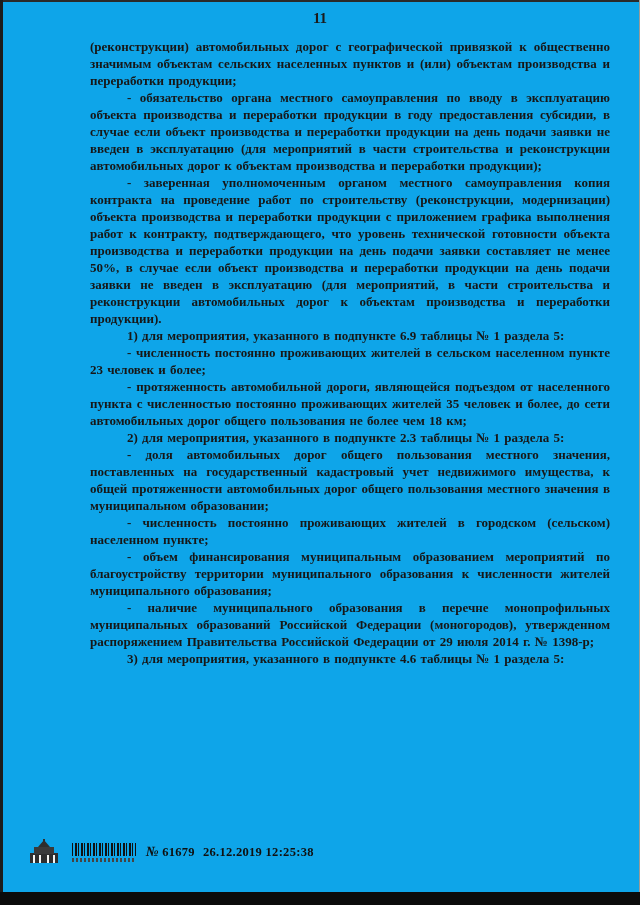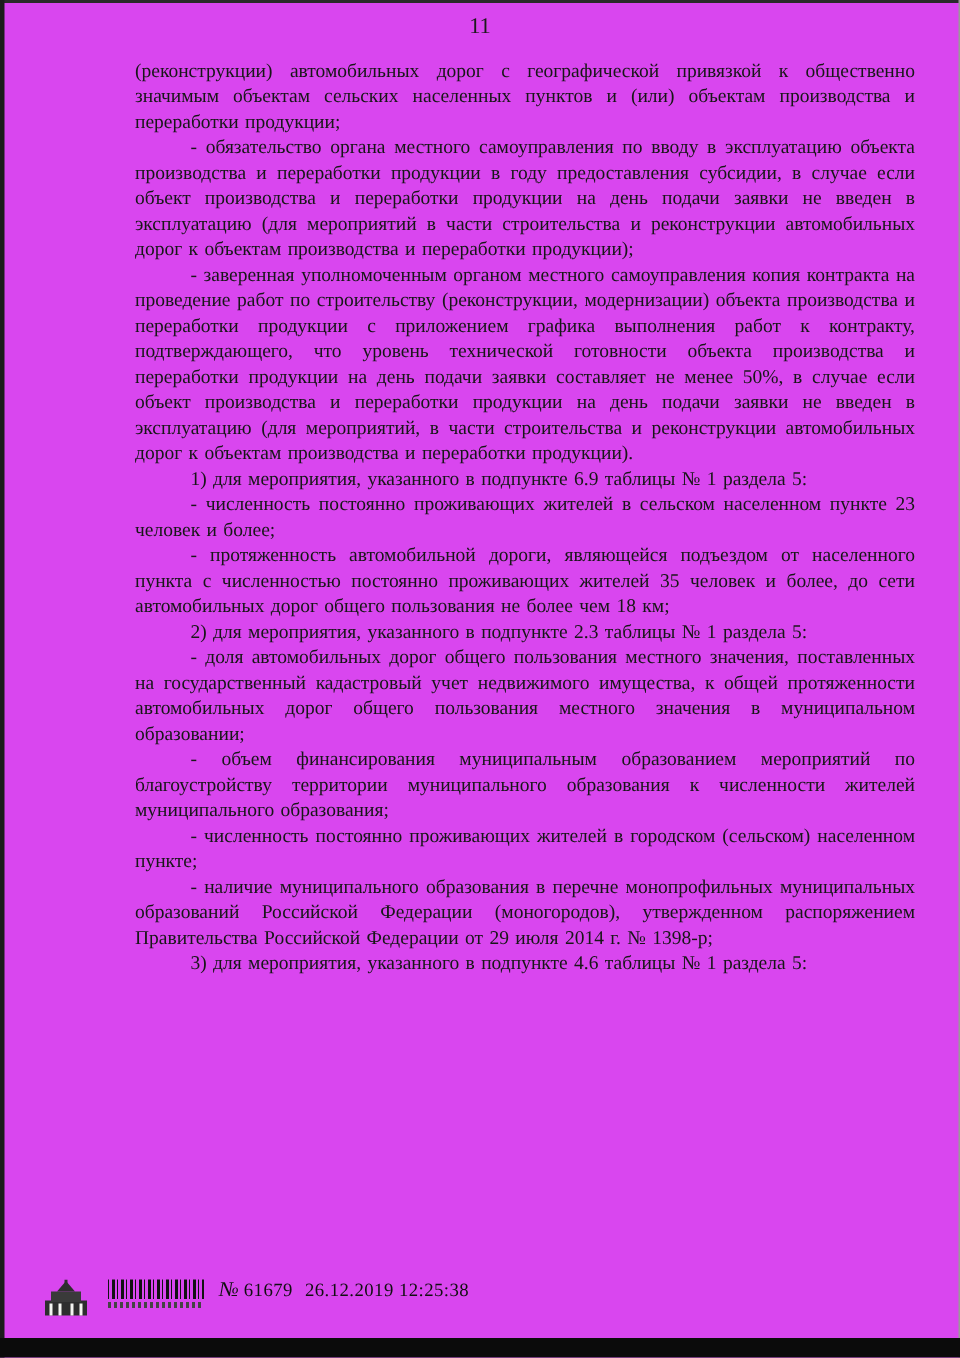--- a/index.html
+++ b/index.html
@@ -10,21 +10,22 @@
     width: 640px;
     height: 905px;
     position: relative;
     overflow: hidden;
     background: #ededea;
     font-family: "Liberation Serif", serif;
   }
   .sheet {
     position: absolute;
     inset: 0;
-    background: #d946ef;
+    background: #0ea5e9;
+    font-weight: bold;
   }
   
   .edge-top {
     position: absolute;
     top: 0; left: 0;
     width: 100%; height: 2px;
     background: #2a2a2a;
   }
   .edge-left {
     position: absolute;
@@ -67,24 +68,24 @@
     margin: 0;
     text-indent: 37px;
     word-spacing: 1px;
   }
   .content p.no-indent {
     text-indent: 0;
   }
   .footer {
     position: absolute;
     left: 26px;
-    bottom: 22px;
+    bottom: 38px;
     height: 30px;
     display: flex;
-    align-items: flex-start;
+    align-items: center;
     gap: 10px;
   }
   .emblem {
     width: 36px;
     height: 26px;
     display: inline-block;
   }
   .barcode-wrap {
     display: inline-flex;
     flex-direction: column;
@@ -134,22 +135,22 @@
 
   <div class="content">
     <p class="no-indent">(реконструкции) автомобильных дорог с географической привязкой к общественно значимым объектам сельских населенных пунктов и (или) объектам производства и переработки продукции;</p>
     <p>- обязательство органа местного самоуправления по вводу в эксплуатацию объекта производства и переработки продукции в году предоставления субсидии, в случае если объект производства и переработки продукции на день подачи заявки не введен в эксплуатацию (для мероприятий в части строительства и реконструкции автомобильных дорог к объектам производства и переработки продукции);</p>
     <p>- заверенная уполномоченным органом местного самоуправления копия контракта на проведение работ по строительству (реконструкции, модернизации) объекта производства и переработки продукции с приложением графика выполнения работ к контракту, подтверждающего, что уровень технической готовности объекта производства и переработки продукции на день подачи заявки составляет не менее 50%, в случае если объект производства и переработки продукции на день подачи заявки не введен в эксплуатацию (для мероприятий, в части строительства и реконструкции автомобильных дорог к объектам производства и переработки продукции).</p>
     <p>1) для мероприятия, указанного в подпункте 6.9 таблицы № 1 раздела 5:</p>
     <p>- численность постоянно проживающих жителей в сельском населенном пункте 23 человек и более;</p>
     <p>- протяженность автомобильной дороги, являющейся подъездом от населенного пункта с численностью постоянно проживающих жителей 35 человек и более, до сети автомобильных дорог общего пользования не более чем 18 км;</p>
     <p>2) для мероприятия, указанного в подпункте 2.3 таблицы № 1 раздела 5:</p>
     <p>- доля автомобильных дорог общего пользования местного значения, поставленных на государственный кадастровый учет недвижимого имущества, к общей протяженности автомобильных дорог общего пользования местного значения в муниципальном образовании;</p>
+    <p>- численность постоянно проживающих жителей в городском (сельском) населенном пункте;</p>
     <p>- объем финансирования муниципальным образованием мероприятий по благоустройству территории муниципального образования к численности жителей муниципального образования;</p>
-    <p>- численность постоянно проживающих жителей в городском (сельском) населенном пункте;</p>
     <p>- наличие муниципального образования в перечне монопрофильных муниципальных образований Российской Федерации (моногородов), утвержденном распоряжением Правительства Российской Федерации от 29 июля 2014 г. № 1398-р;</p>
     <p>3) для мероприятия, указанного в подпункте 4.6 таблицы № 1 раздела 5:</p>
   </div>
 
   <div class="footer">
     <span class="emblem">
       <svg viewBox="0 0 36 26" width="36" height="26" aria-hidden="true">
         <rect x="4" y="14" width="28" height="10" fill="#2e2e2e"></rect>
         <rect x="8" y="8" width="20" height="7" fill="#3a3a3a"></rect>
         <path d="M18 1 L24 8 L12 8 Z" fill="#2e2e2e"></path>

